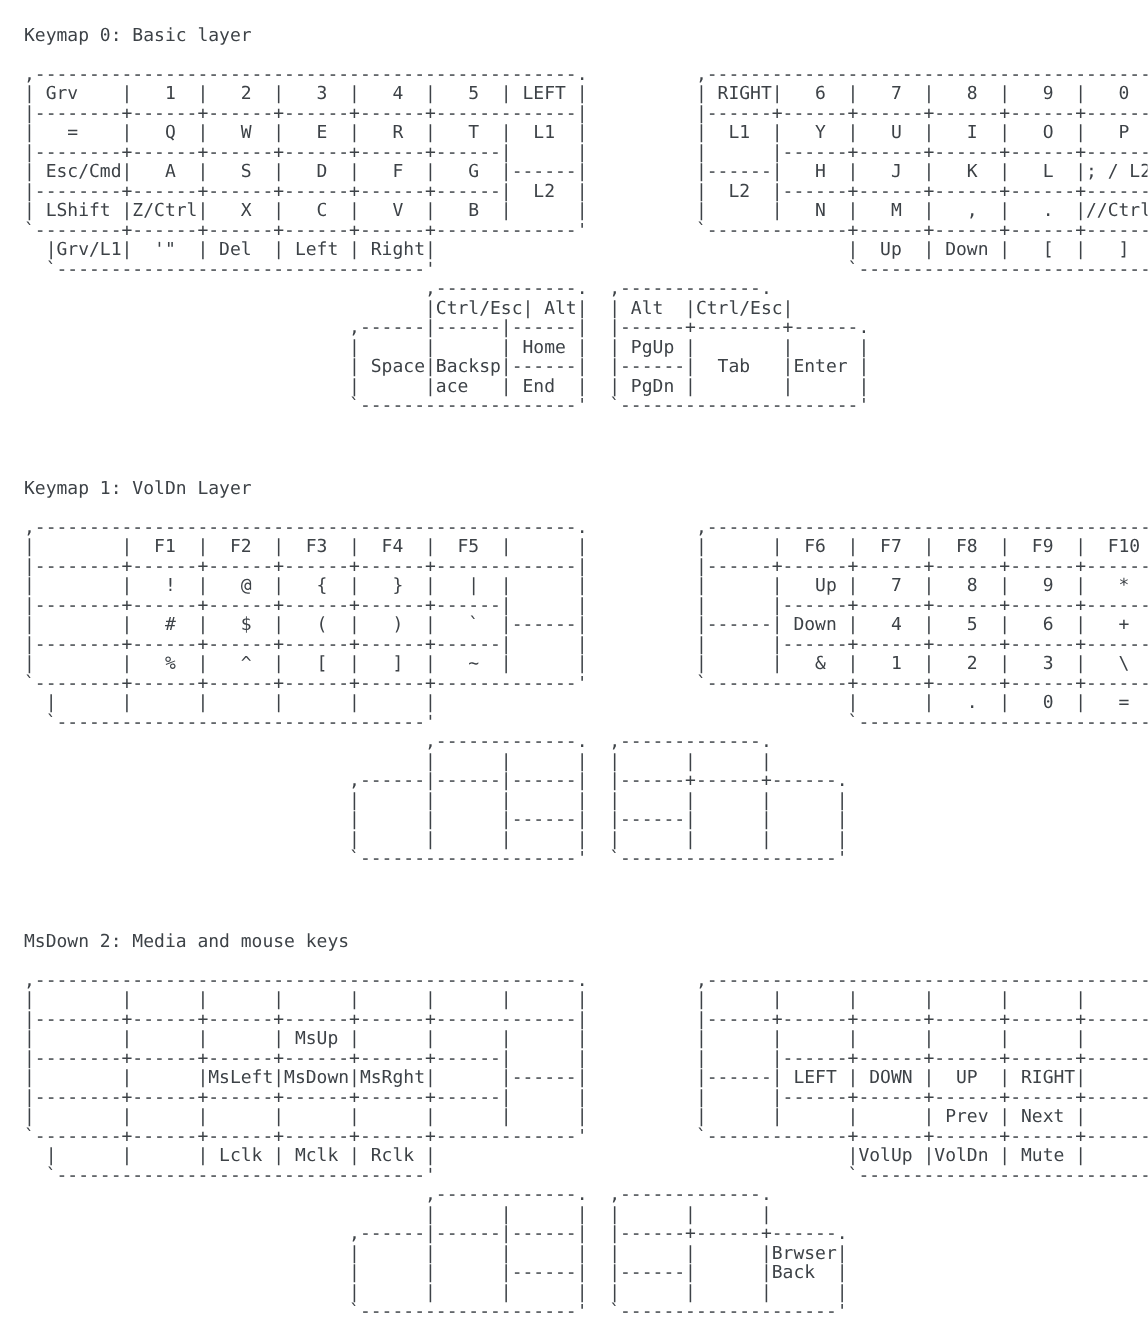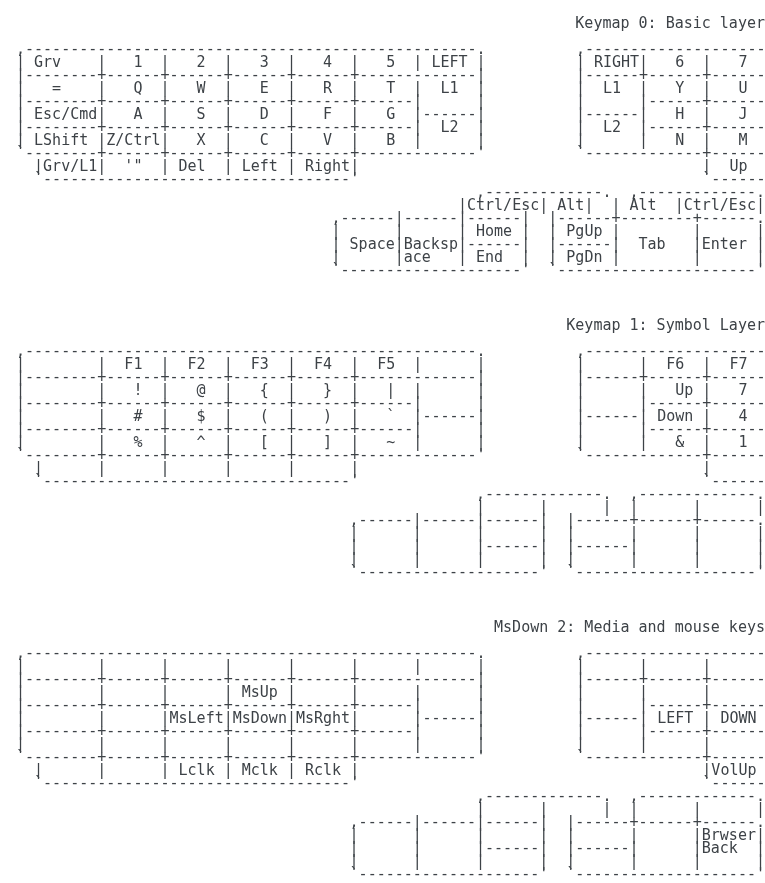--- a/index.html
+++ b/index.html
@@ -6,24 +6,23 @@
   body {
     width: 765px;
     height: 883px;
     background: #ffffff;
     overflow: hidden;
   }
   .doc {
     box-sizing: border-box;
     padding: 17px 0 0 16px;
     font-family: "DejaVu Sans Mono", "Liberation Mono", monospace;
-    font-size: 15px;
+    font-size: 12px;
     line-height: 13px;
     color: #3d4247;
-    text-align: right;
   }
   pre {
     margin: 0;
     font-family: inherit;
     font-size: inherit;
     line-height: inherit;
     white-space: pre;
   }
   .keymap-section + .keymap-section { margin-top: 42px; }
   .title { margin: 0 0 13px 0; }
@@ -50,21 +49,21 @@
                                      ,-------------.  ,-------------.
                                      |Ctrl/Esc| Alt|  | Alt  |Ctrl/Esc|
                               ,------|------|------|  |------+--------+------.
                               |      |      | Home |  | PgUp |        |      |
                               | Space|Backsp|------|  |------|  Tab   |Enter |
                               |      |ace   | End  |  | PgDn |        |      |
                               `--------------------'  `----------------------'</pre>
   </section>
 
   <section class="keymap-section">
-    <pre class="title">Keymap 1: Symbol Layer</pre>
+    <pre class="title">Keymap 1: VolDn Layer</pre>
     <pre class="art">,--------------------------------------------------.          ,--------------------------------------------------.
 |        |  F1  |  F2  |  F3  |  F4  |  F5  |      |          |      |  F6  |  F7  |  F8  |  F9  |  F10 |   F11  |
 |--------+------+------+------+------+-------------|          |------+------+------+------+------+------+--------|
 |        |   !  |   @  |   {  |   }  |   |  |      |          |      |   Up |   7  |   8  |   9  |   *  |   F12  |
 |--------+------+------+------+------+------|      |          |      |------+------+------+------+------+--------|
 |        |   #  |   $  |   (  |   )  |   `  |------|          |------| Down |   4  |   5  |   6  |   +  |        |
 |--------+------+------+------+------+------|      |          |      |------+------+------+------+------+--------|
 |        |   %  |   ^  |   [  |   ]  |   ~  |      |          |      |   &amp;  |   1  |   2  |   3  |   \  |        |
 `--------+------+------+------+------+-------------'          `-------------+------+------+------+------+--------'
   |      |      |      |      |      |                                      |      |   .  |   0  |   =  |      |

